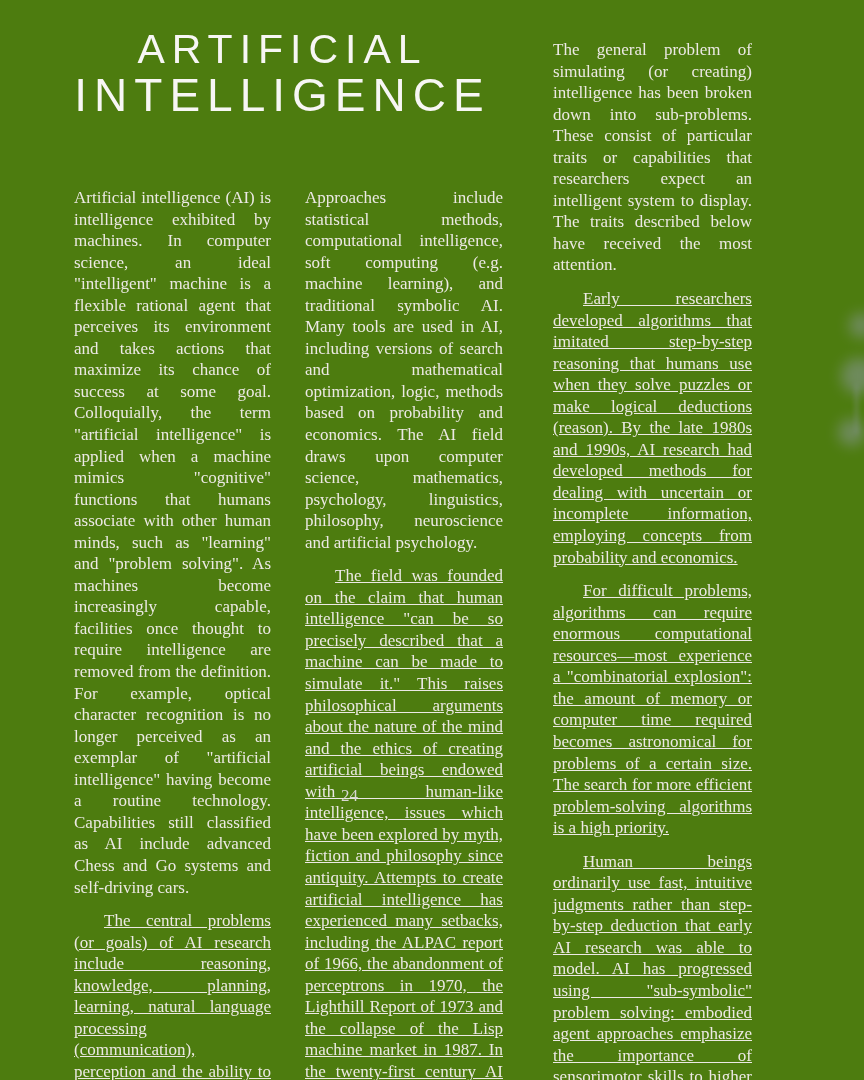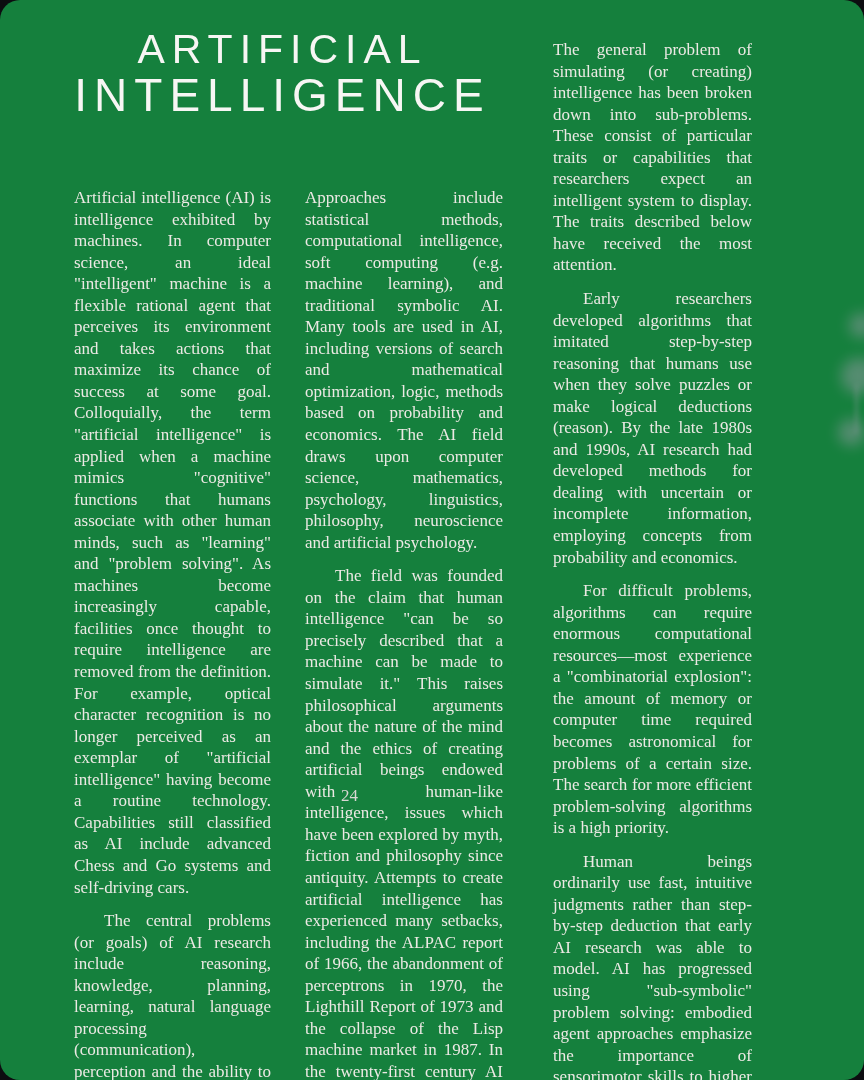--- a/index.html
+++ b/index.html
@@ -4,24 +4,23 @@
 <style>
   html, body {
     margin: 0;
     padding: 0;
     background: #0c0d10;
   }
   .page {
     position: relative;
     width: 864px;
     height: 1080px;
-    background: #15803d;
+    background: #4d7c0f;
     overflow: hidden;
     font-family: "Liberation Serif", serif;
-    border-radius: 20px;
   }
   .title-block {
     position: absolute;
     left: 40px;
     top: 26px;
     width: 485px;
     text-align: center;
     color: #f7f6f4;
     font-family: "Liberation Sans", sans-serif;
     font-weight: 500;
@@ -41,21 +40,21 @@
     font-size: 17px;
     line-height: 21.55px;
     color: #ece9e4;
     text-align: justify;
     text-justify: inter-word;
   }
   .col-1 { left: 62px;  top: 175px; width: 221px; }
   .col-2 { left: 293px; top: 175px; width: 222px; }
   .col-3 { left: 541px; top: 27px;  width: 223px; }
   .para { margin: 12px; }
-  .para.indent { text-indent: 30px; }
+  .para.indent { text-indent: 30px; text-decoration: underline; }
   .page-number {
     position: absolute;
     left: 341px;
     top: 786px;
     font-size: 17px;
     color: #d9d7d3;
     font-family: "Liberation Serif", serif;
   }
   .deco-blob {
     position: absolute;

